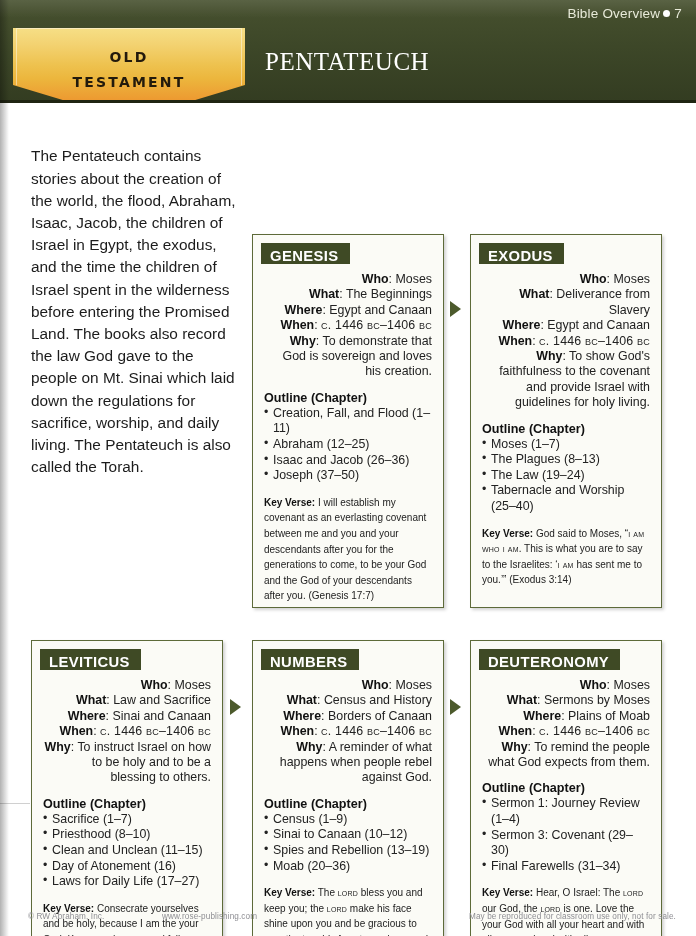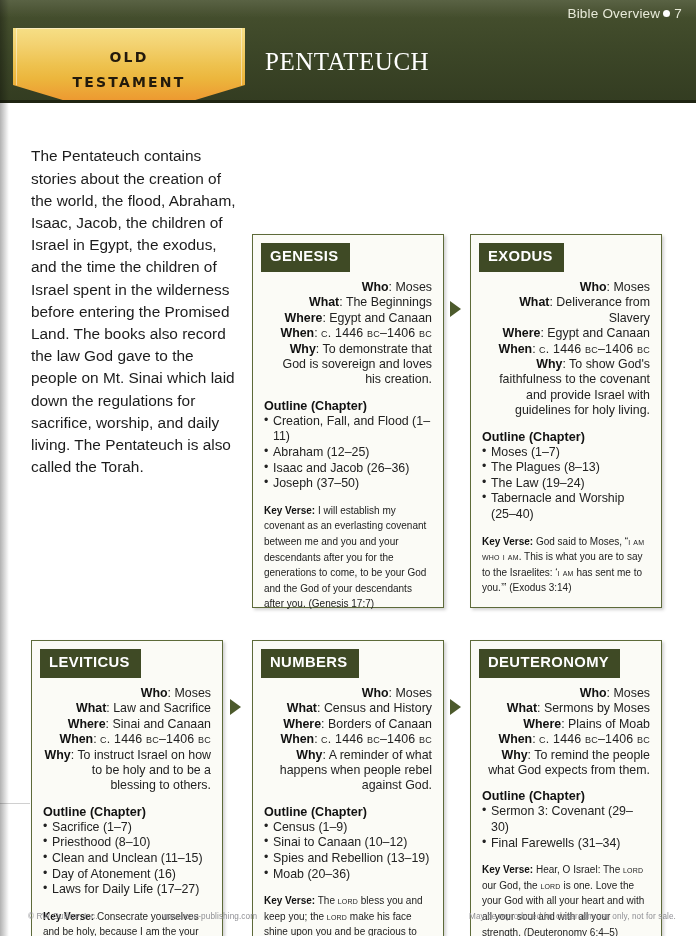--- a/index.html
+++ b/index.html
@@ -143,21 +143,21 @@
     padding: 9px 11px 10px 11px;
   }
   .card-title {
     display: inline-block;
     background: #3f4a25;
     color: #ffffff;
     font-weight: bold;
     font-size: 14.8px;
     line-height: 16px;
     letter-spacing: .4px;
-    padding: 5px 11px 8px 9px;
+    padding: 5px 11px 0 9px;
     margin: -1px 0 8px -3px;
   }
   .facts {
     font-size: 12.4px;
     line-height: 15.4px;
     color: #222;
     text-align: right;
   }
   .facts .row { }
   .facts b { color: #111; }
@@ -356,32 +356,33 @@
     <div class="card-title">DEUTERONOMY</div>
     <div class="facts">
       <div class="row"><b>Who</b>: <span>Moses</span></div>
       <div class="row"><b>What</b>: <span>Sermons by Moses</span></div>
       <div class="row"><b>Where</b>: <span>Plains of Moab</span></div>
       <div class="row"><b>When</b>: <span class="sc">c. 1446 <span class="sc">BC</span>–1406 <span class="sc">BC</span></span></div>
       <div class="row"><b>Why</b>: <span>To remind the people what God expects from them.</span></div>
     </div>
     <div class="outline-head">Outline (Chapter)</div>
     <ul class="outline">
+        <li>Sermon 1: Journey Review (1–4)</li>
         <li>Sermon 3: Covenant (29–30)</li>
         <li>Final Farewells (31–34)</li>
       </ul>
     <div class="keyverse"><b>Key Verse:</b> <span>Hear, O Israel: The <span class="sc">LORD</span> our God, the <span class="sc">LORD</span> is one. Love the  your God with all your heart and with all your soul and with all your strength. (Deuteronomy 6:4–5)</span></div>
   </div>
 
   <div class="arrow" id="arrow-genesis-exodus"></div>
   <div class="arrow" id="arrow-lev-num"></div>
   <div class="arrow" id="arrow-num-deut"></div>
 
   <div class="page-curl"></div>
 </div>
 
 <div class="spine-shadow"></div>
 
 <div class="footer">
-  <span class="f-copy">© RW Outline, Inc.</span>
+  <span class="f-copy">© RW Abraham, Inc.</span>
   <span class="f-url">www.rose-publishing.com</span>
   <span class="f-notice">May be reproduced for classroom use only, not for sale.</span>
 </div>
 
 </body></html>

